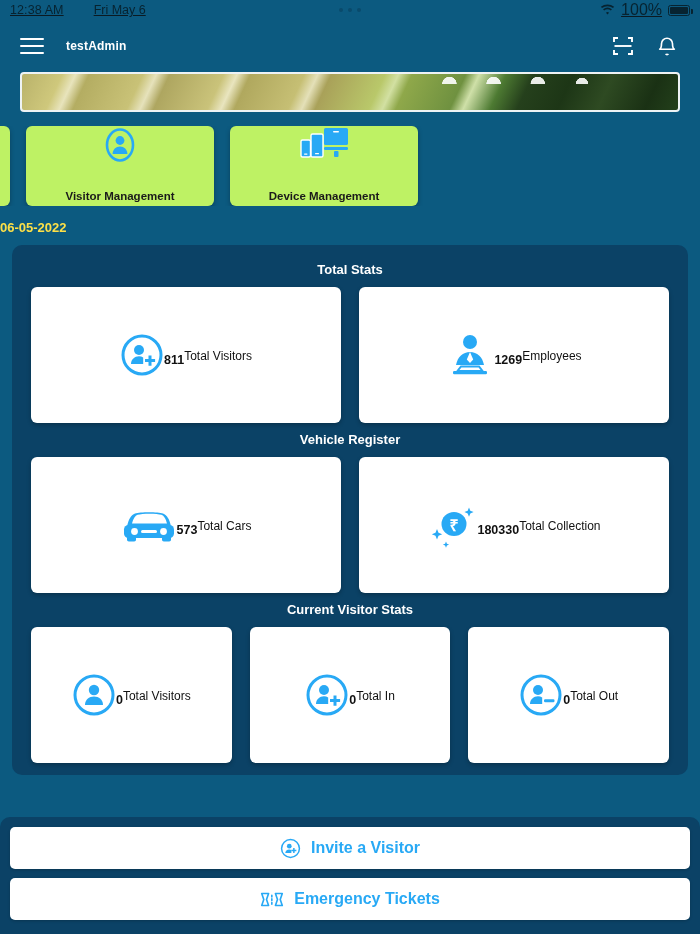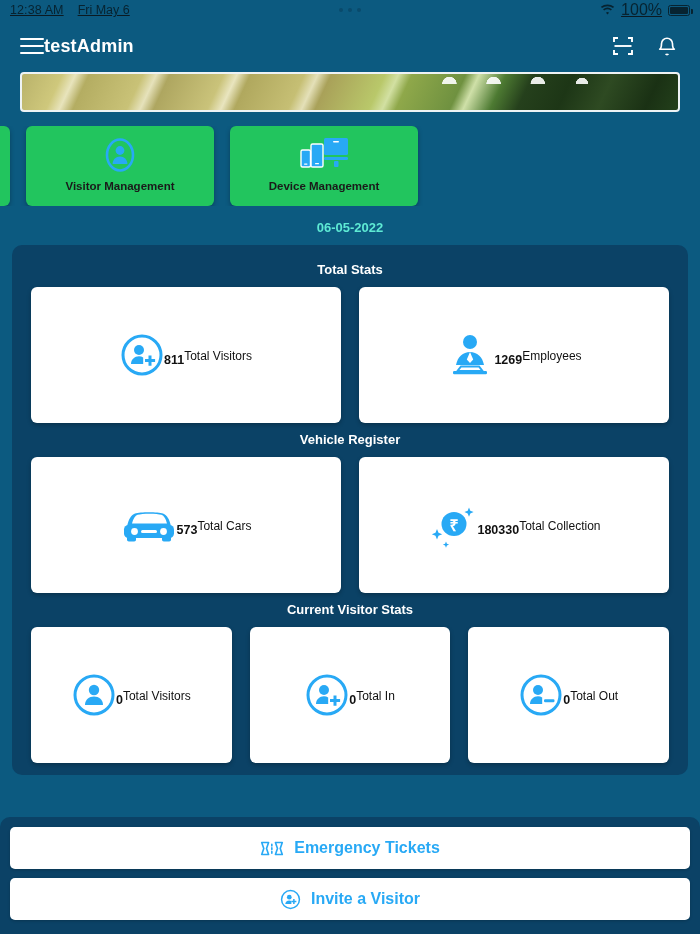--- a/index.html
+++ b/index.html
@@ -17,21 +17,21 @@
     display: flex; align-items: center;
     padding: 0 10px;
     color: #0b1a22;
     font-size: 12.5px;
     font-weight: 400;
     background: #0c5a80;
     position: relative;
     text-decoration: underline;
   }
   .sb-time { font-weight: 400; color: #072330; letter-spacing: .1px; }
-  .sb-date { margin-left: 14px; color: #072330; }
+  .sb-date { margin-left: 30px; color: #072330; }
   .sb-dots {
     position: absolute; left: 50%; top: 50%;
     transform: translate(-50%,-50%);
     display: flex; gap: 5px;
   }
   .sb-dots i { width: 4px; height: 4px; border-radius: 50%; background: #0a4a6b; display:block; }
   .sb-right {
     margin-left: auto; display: flex; align-items: center; gap: 6px;
     color: #072330; font-size: 16px;
   }
@@ -45,21 +45,21 @@
   }
   .sb-batt i { position:absolute; inset:1px; background:#072330; border-radius:1px; display:block; }
 
   
   .appbar {
     height: 52px; display: flex; align-items: center;
     padding: 0 20px; background: #0c5a80; color: #fff;
   }
   .hamburger { width: 24px; cursor: pointer; }
   .hamburger i { display:block; height:2.2px; background:#fff; border-radius:2px; margin:5px 0; }
-  .appbar-title { font-size: 18px; font-weight: bold; letter-spacing:.2px; }
+  .appbar-title { font-size: 12px; font-weight: bold; margin-left: 22px; letter-spacing:.2px; }
   .appbar-actions { margin-left: auto; display:flex; align-items:center; gap: 18px; }
   .icon-btn { width: 26px; height: 26px; display:flex; align-items:center; justify-content:center; cursor:pointer; }
 
   
   .banner-wrap { padding: 0 20px; }
   .banner {
     height: 40px; width: 100%; border-radius: 4px; overflow: hidden;
     border: 2px solid #eef3f5;
     background:
       linear-gradient(115deg,
@@ -81,35 +81,35 @@
       radial-gradient(circle at 90% 100%, #fff 0 6px, transparent 6.5px);
     opacity:.9;
   }
 
   
   .carousel {
     margin-top: 14px; height: 80px; display: flex; gap: 16px;
     padding-left: 0; align-items: stretch; overflow: hidden;
   }
   .nav-card {
-    background:#22c55e; border-radius:6px; flex: 0 0 188px;
-    display:flex; flex-direction:column; align-items:center; justify-content:center;
+    background:#bef264; border-radius:6px; flex: 0 0 188px;
+    display:flex; flex-direction:column; align-items:center; justify-content:space-between;
     box-shadow: 0 2px 5px rgba(0,0,0,.28);
     cursor:pointer; padding-bottom: 4px;
   }
   .nav-card.clipped { flex: 0 0 70px; margin-left: -60px; }
   .nav-card .nc-icon { height: 38px; display:flex; align-items:center; justify-content:center; }
   .nav-card .nc-label {
     font-size: 11.5px; font-weight: bold; color:#1a1a1a; margin-top: 6px;
     white-space: nowrap; text-align:center;
   }
 
   
   .date-row {
-    text-align:center; color:#5eead4; font-size:13px; font-weight:bold;
+    color:#fde047; font-size:13px; font-weight:bold;
     padding: 14px 0 10px;
   }
 
   
   .panel {
     margin: 0 12px; background:#0b4266; border-radius: 10px;
     padding: 8px 5px 12px;
   }
   .section-title {
     text-align:center; color:#fff; font-size:13px; font-weight:bold;
@@ -340,33 +340,33 @@
       <div class="stat-value">0</div>
       <div class="stat-label">Total Out</div>
     </div>
   </div>
 </div>
 
 <div class="actions">
 
   <div class="action-btn">
     <span>
-      <svg width="24" height="19" viewBox="0 0 28 20" fill="none" stroke="#28a9f5" stroke-width="1.9" stroke-linejoin="round">
-        <path d="M2 3h8l-2.4 7L10 17H2l2.4-7z"></path>
-        <path d="M18 3h8l-2.4 7L26 17h-8l2.4-7z"></path>
-        <path d="M13.8 5v2M13.8 9.3v2M13.8 13.6v2" stroke-linecap="round"></path>
-      </svg>
-    </span>
-    <span>Emergency Tickets</span>
-  </div>
-
-  <div class="action-btn">
-    <span>
       <svg width="21" height="21" viewBox="0 0 24 24">
         <circle cx="12" cy="12" r="10.2" fill="none" stroke="#28a9f5" stroke-width="1.7"></circle>
         <circle cx="10.6" cy="9.4" r="2.7" fill="#28a9f5"></circle>
         <path d="M6 17.2c0-2.5 2-4.2 4.6-4.2.9 0 1.7.2 2.4.6v3.6z" fill="#28a9f5"></path>
         <path d="M15 11.4h1.7v2h2v1.7h-2v2H15v-2h-2v-1.7h2z" fill="#28a9f5"></path>
       </svg>
     </span>
     <span>Invite a Visitor</span>
   </div>
+
+  <div class="action-btn">
+    <span>
+      <svg width="24" height="19" viewBox="0 0 28 20" fill="none" stroke="#28a9f5" stroke-width="1.9" stroke-linejoin="round">
+        <path d="M2 3h8l-2.4 7L10 17H2l2.4-7z"></path>
+        <path d="M18 3h8l-2.4 7L26 17h-8l2.4-7z"></path>
+        <path d="M13.8 5v2M13.8 9.3v2M13.8 13.6v2" stroke-linecap="round"></path>
+      </svg>
+    </span>
+    <span>Emergency Tickets</span>
+  </div>
 </div>
 
 </body></html>

